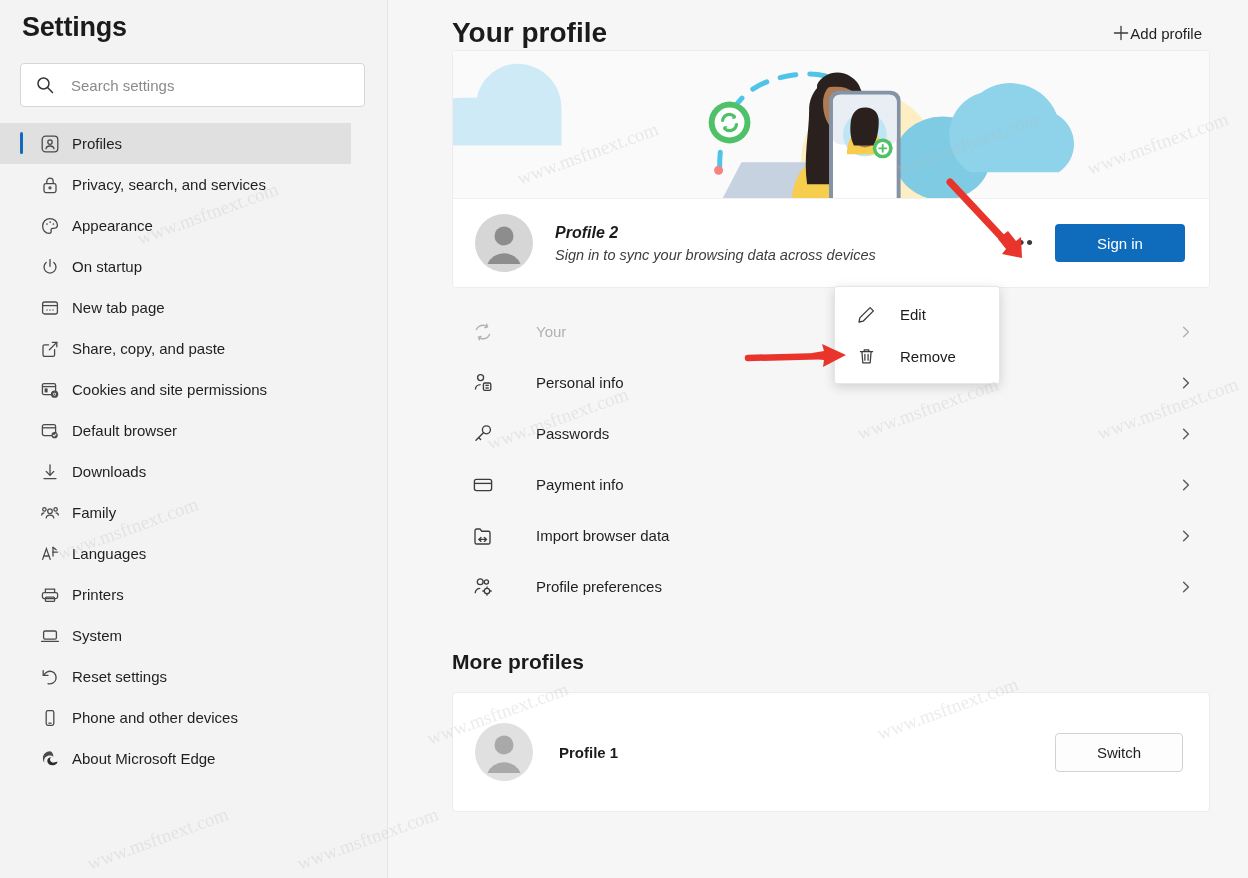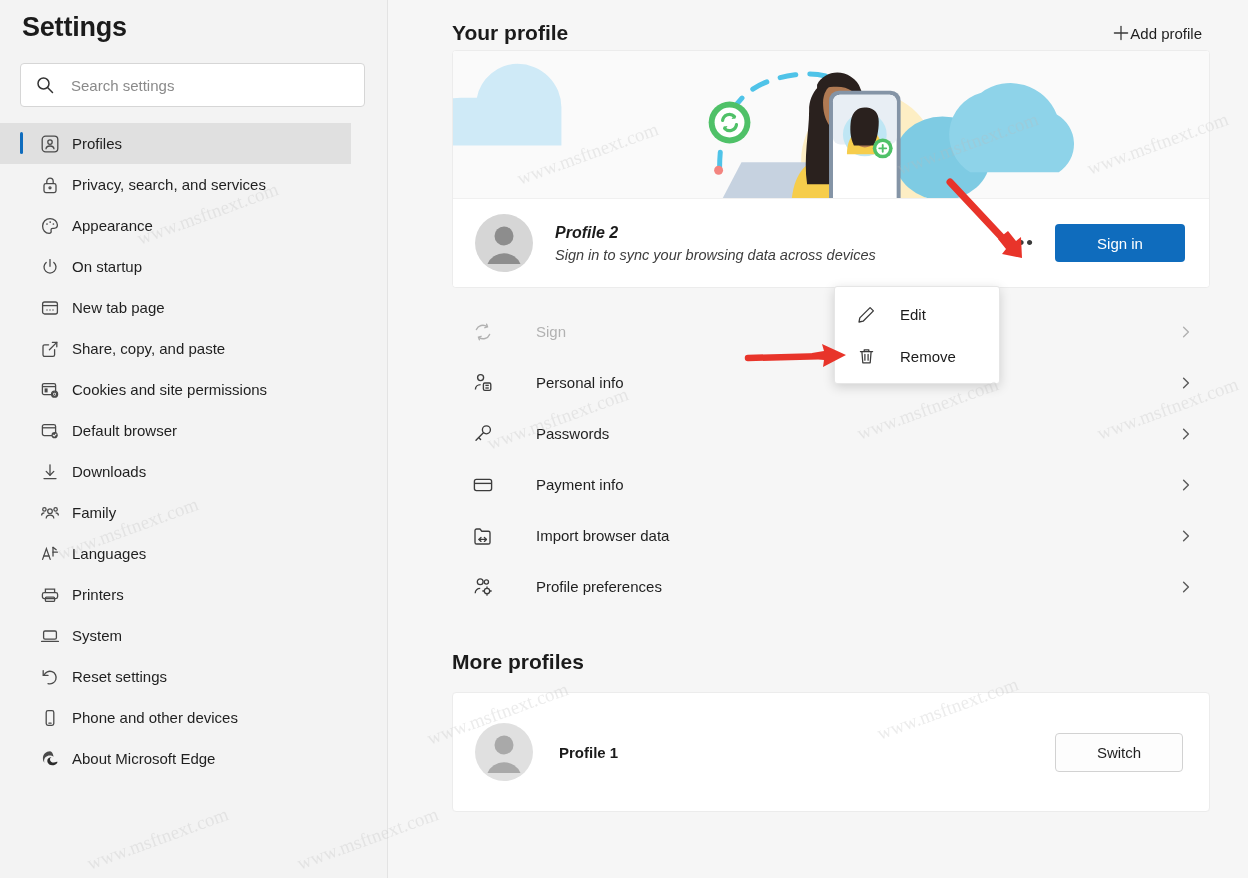--- a/index.html
+++ b/index.html
@@ -70,21 +70,21 @@
   .main {
     flex: 1; height: 878px; position: relative;
     background: #f6f6f6;
     padding: 0 38px 0 64px;
     overflow: hidden;
   }
   .main-header {
     display: flex; align-items: center; justify-content: space-between;
     padding-top: 16px; height: 50px;
   }
-  .section-title { font-size: 21px; font-weight: 600; color: #1b1b1b; }
+  .section-title { font-size: 28px; font-weight: 600; color: #1b1b1b; }
   .add-profile {
     display: flex; align-items: center; 
     color: #1f1f1f; font-size: 15px; cursor: pointer;
     padding: 6px 8px; border-radius: 4px;
   }
   .plus-icon { width: 18px; height: 18px; color: #3a3a3a; }
 
   .card {
     background: #ffffff;
     border: 1px solid #ececec;
@@ -451,21 +451,21 @@
 
       <div class="row disabled">
         <span class="row-icon">
           <svg viewBox="0 0 22 22" fill="none" stroke="currentColor" stroke-width="1.4" stroke-linecap="round">
             <path d="M4.4 8.6A7 7 0 0115 5.6"></path>
               <path d="M17.6 13.4A7 7 0 017 16.4"></path>
             <path d="M14.6 3.2l.9 2.6-2.6.9"></path>
               <path d="M7.4 18.8l-.9-2.6 2.6-.9"></path>
           </svg>
         </span>
-        <span class="row-label">Sign</span>
+        <span class="row-label">Your</span>
         <span class="chev">
           <svg viewBox="0 0 16 16" fill="none" stroke="currentColor" stroke-width="1.4" stroke-linecap="round" stroke-linejoin="round">
               <path d="M5.6 3.2L10.4 8l-4.8 4.8"></path>
             </svg>
         </span>
       </div>
 
       <div class="row">
         <span class="row-icon">
           <svg viewBox="0 0 22 22" fill="none" stroke="currentColor" stroke-width="1.35">

